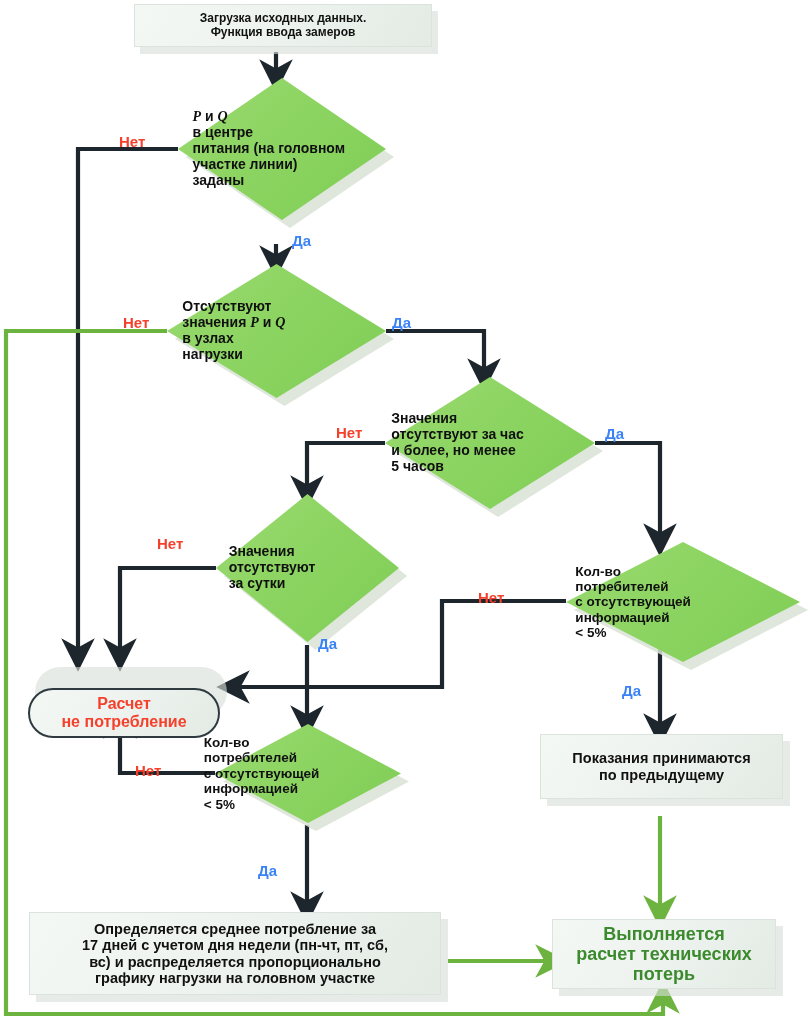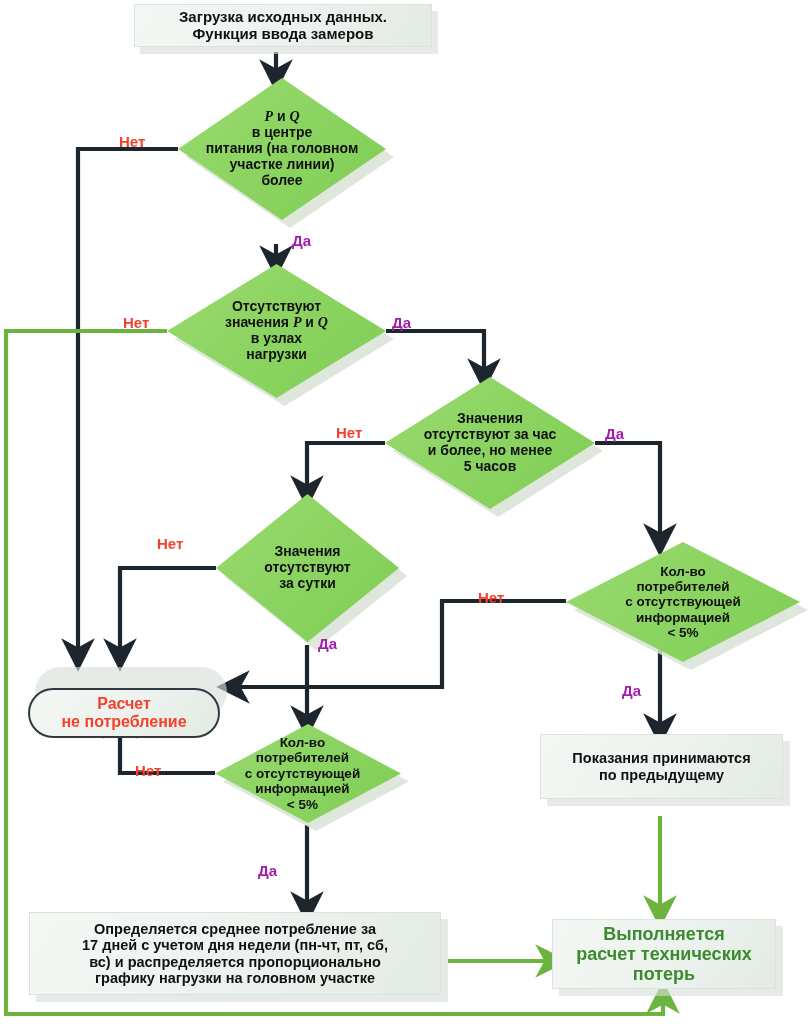--- a/index.html
+++ b/index.html
@@ -67,39 +67,38 @@
     clip-path: polygon(50% 0%, 100% 50%, 50% 100%, 0% 50%);
     z-index: -1;
   }
   .dtext {
     position: absolute;
     left: 0; top: 0;
     width: 100%; height: 100%;
     display: flex;
     align-items: center;
     justify-content: center;
-    text-align: center;
     color: #101010;
     font-weight: bold;
     line-height: 1.14;
     z-index: 2;
   }
   .dtext > span { display: block; width: 86%; }
 
   .sym { font-family: "Liberation Serif", serif; font-style: italic; font-weight: bold; }
 
   
   .lab {
     position: absolute;
     font-weight: bold;
     white-space: nowrap;
     z-index: 6;
   }
   .lab-no  { color: #f5402c; }
-  .lab-yes { color: #a21caf; }
+  .lab-yes { color: #3b82f6; }
 
   .tRed   { color: #f5402c; }
   .tGreen { color: #3c8a2e; }
 </style>
 </head>
 <body>
 
 <div id="canvas">
 
   <svg id="wires" viewBox="0 0 808 1024">
@@ -143,37 +142,37 @@
 
       <path d="M167,331 L6,331 L6,1014 L663,1014 L663,997" marker-end="url(#ahG)"></path>
 
       <path d="M660,816 L660,912" marker-end="url(#ahG)"></path>
 
       <path d="M448,961 L552,961" marker-end="url(#ahG)"></path>
     </g>
   </svg>
 
   <div class="pshadow" style="left:140px; top:11px; width:298px; height:43px;"></div>
-  <div class="pbox" id="nStart" style="left:134px; top:4px; width:298px; height:43px; font-size:15px;">
+  <div class="pbox" id="nStart" style="left:134px; top:4px; width:298px; height:43px; font-size:12px;">
     <div class="inner">
       <div>Загрузка исходных данных.</div>
       <div>Функция ввода замеров</div>
     </div>
   </div>
 
   <div class="dwrap" style="left:178px; top:78px; width:208px; height:142px;">
     <div class="dshade"></div>
     <div class="dshape"></div>
     <div class="dtext" style="font-size:14px;">
       <span>
         <div><span class="sym">P</span> и <span class="sym">Q</span></div>
         <div>в центре</div>
         <div>питания (на головном</div>
         <div>участке линии)</div>
-        <div>более</div>
+        <div>заданы</div>
       </span>
     </div>
   </div>
   <div class="lab lab-no" style="left:119px; top:133px; font-size:15px;">Нет</div>
   <div class="lab lab-yes" style="left:292px; top:232px; font-size:15px;">Да</div>
 
   <div class="dwrap" style="left:167px; top:264px; width:219px; height:134px;">
     <div class="dshade"></div>
     <div class="dshape"></div>
     <div class="dtext" style="font-size:14px;">

